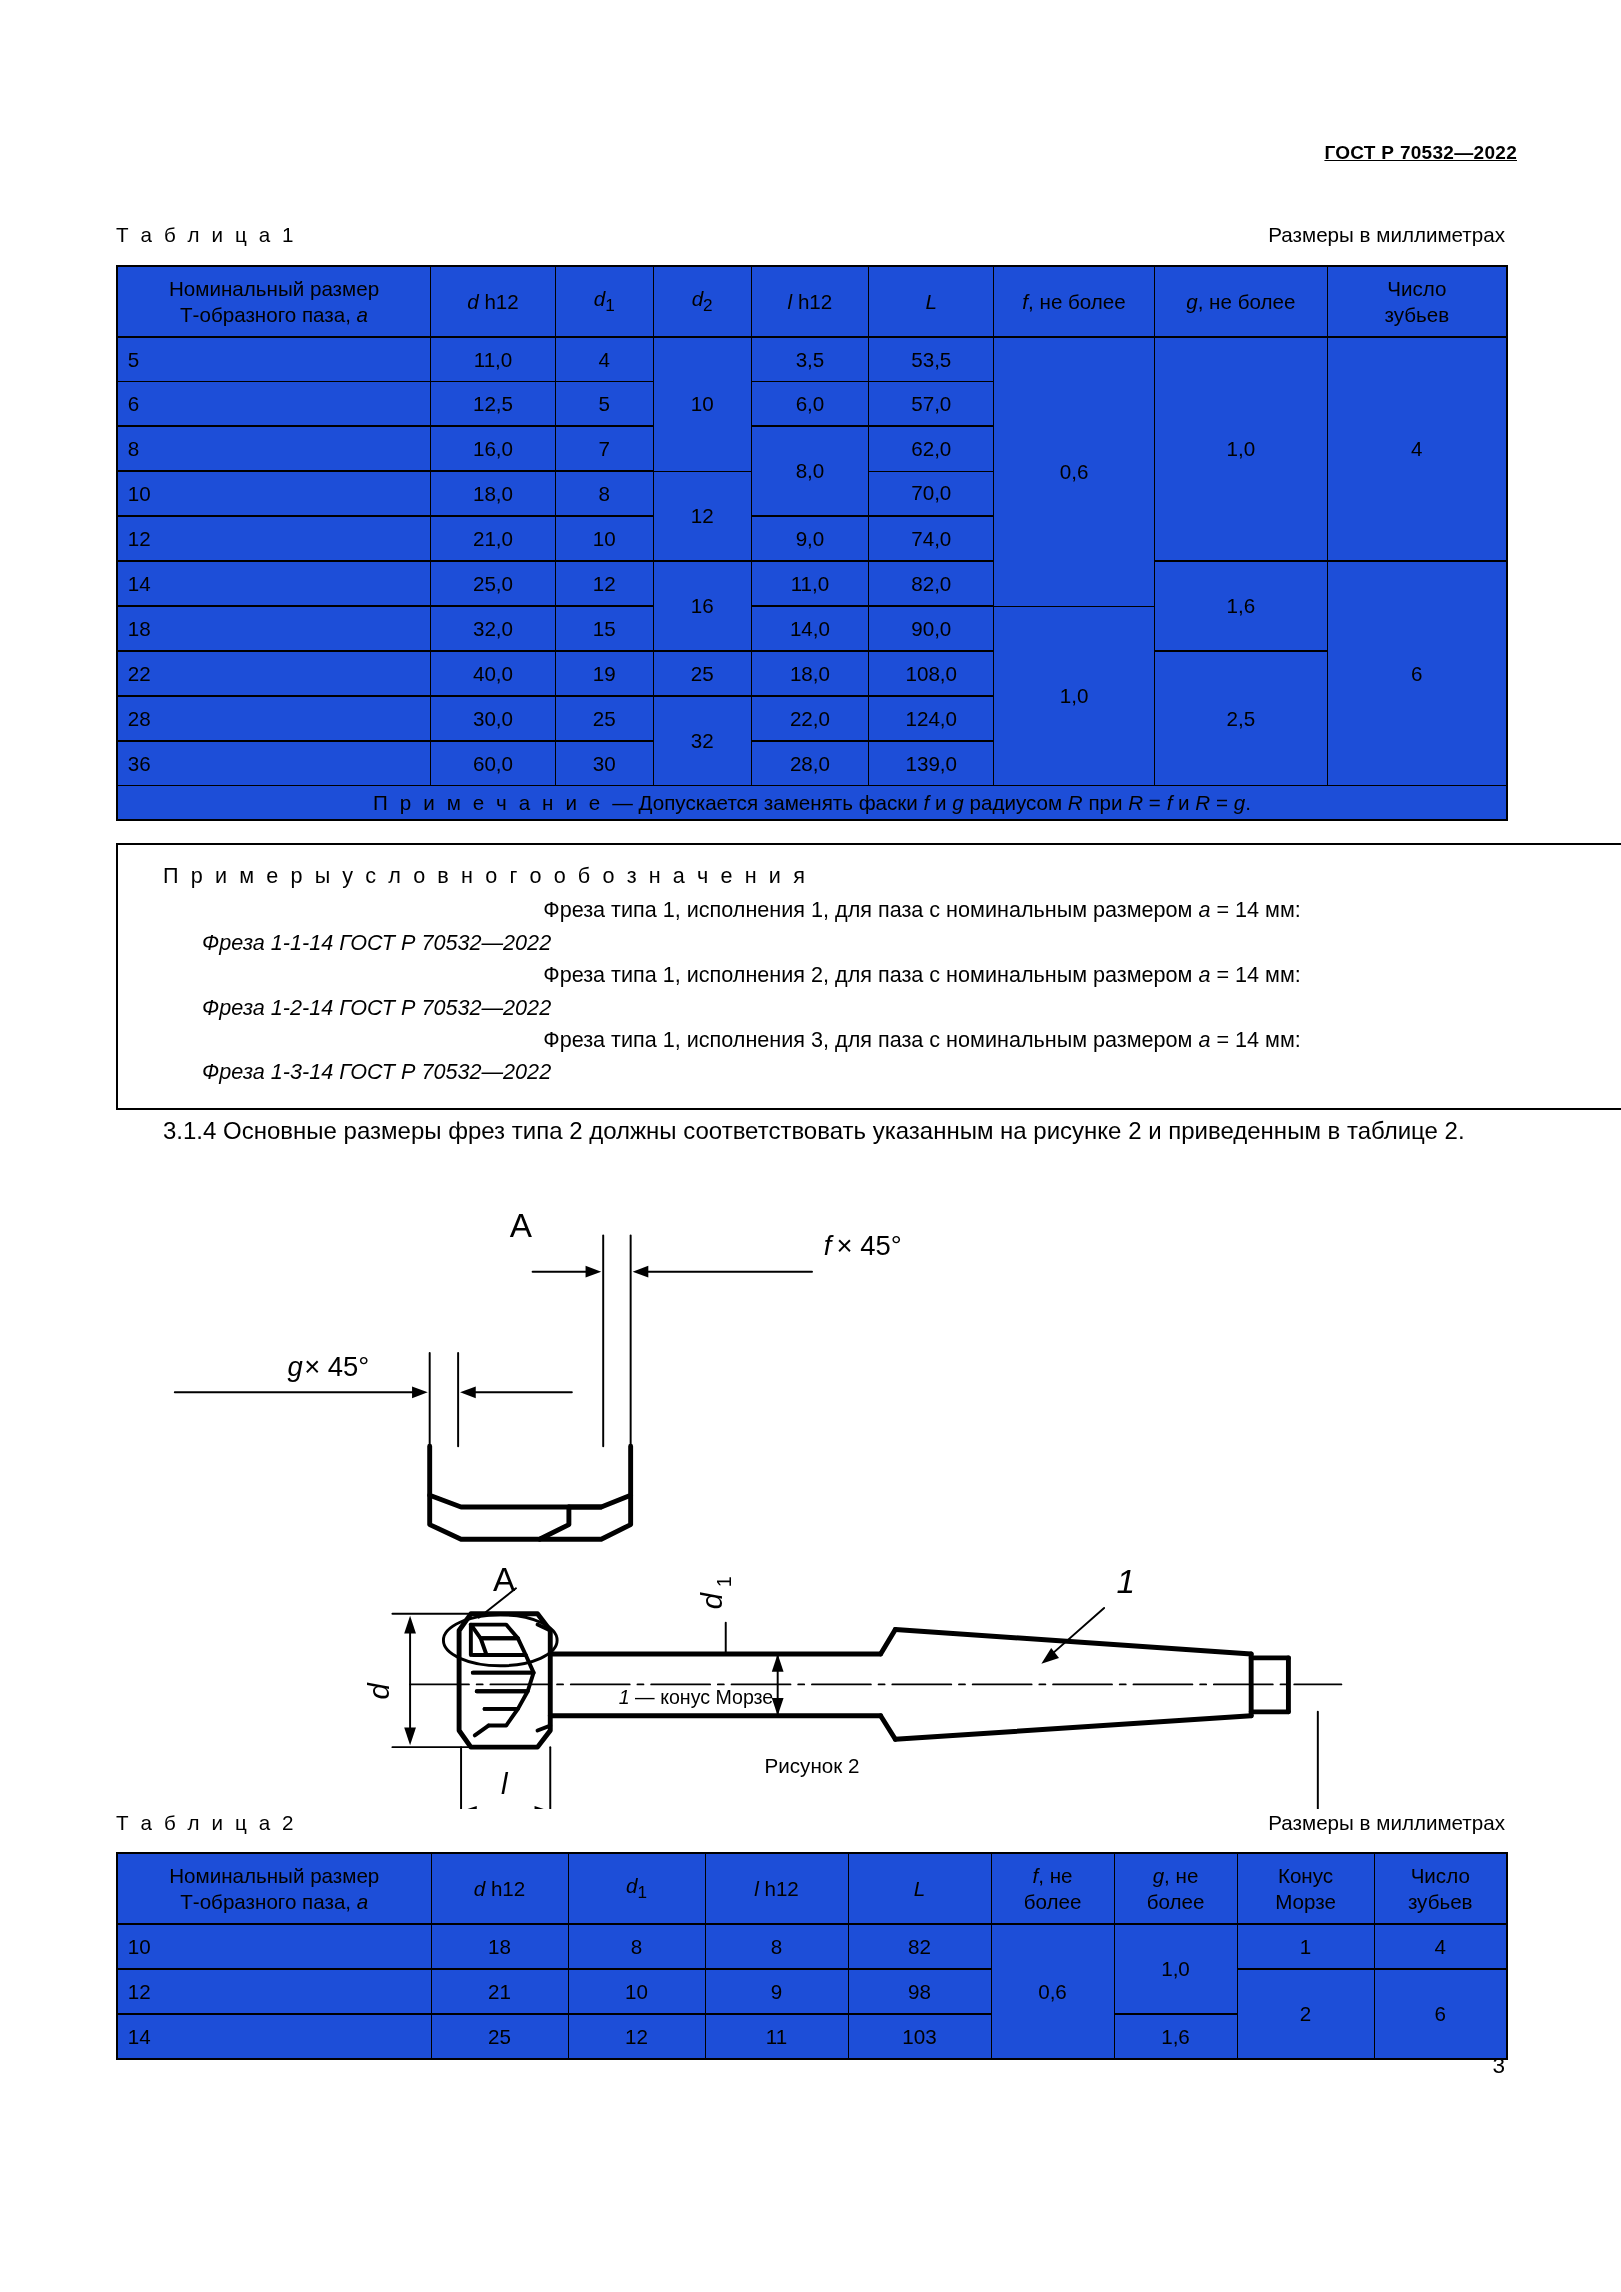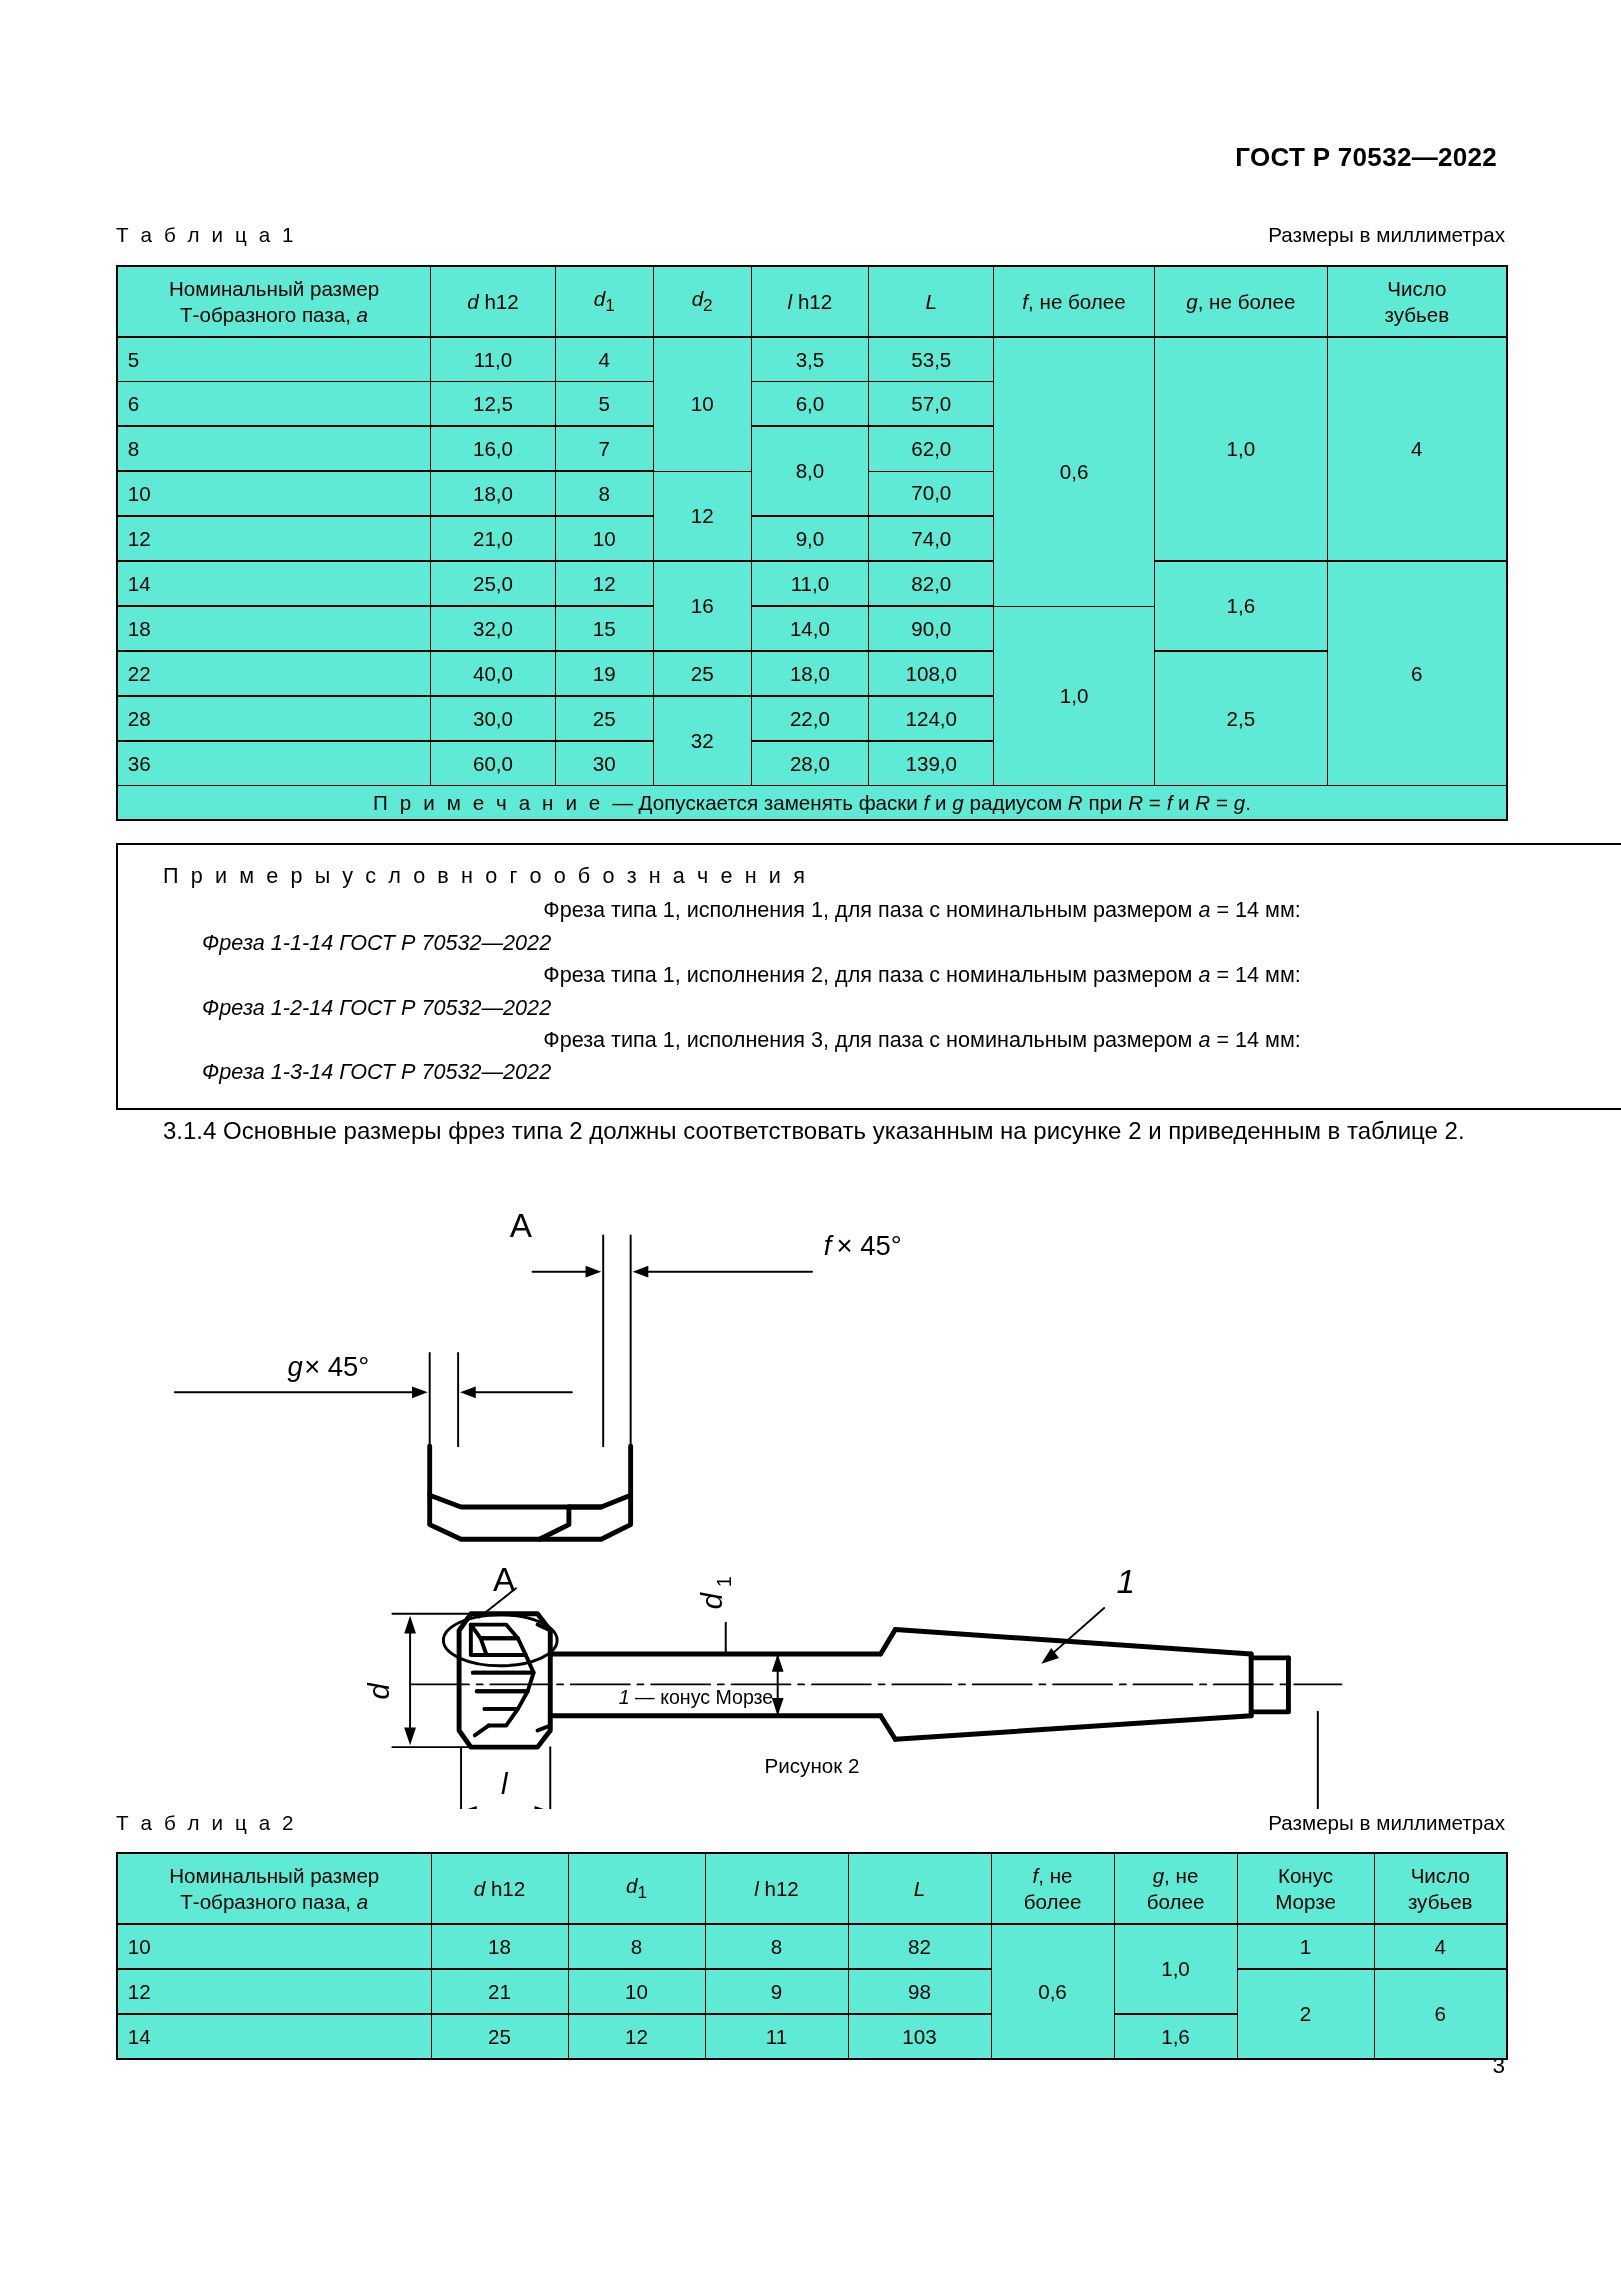--- a/index.html
+++ b/index.html
@@ -19,47 +19,48 @@
   .page {
     position: absolute;
     left: 0; top: 0;
     width: 1621px;
     height: 2293px;
   }
 
   
   .doc-header {
     position: absolute;
-    right: 124px;
+    right: 104px;
     top: 142px;
-    font-size: 26px;
+    font-size: 19px;
     font-weight: bold;
     letter-spacing: 0.3px;
     white-space: nowrap;
+    text-decoration: underline;
   }
 
   
   .tbl-caption {
     position: absolute;
     font-size: 20.6px;
     letter-spacing: 3.1px;
     white-space: nowrap;
   }
   .tbl-units {
     position: absolute;
     font-size: 20.6px;
     white-space: nowrap;
   }
 
   
   table.gost {
     position: absolute;
     border-collapse: collapse;
     font-size: 20.6px;
-    background: #5eead4;
+    background: #1d4ed8;
   }
   table.gost td, table.gost th {
     border: 1px solid #000;
     padding: 0;
     text-align: center;
     vertical-align: middle;
     font-weight: normal;
   }
   table.gost th {
     line-height: 1.25;

